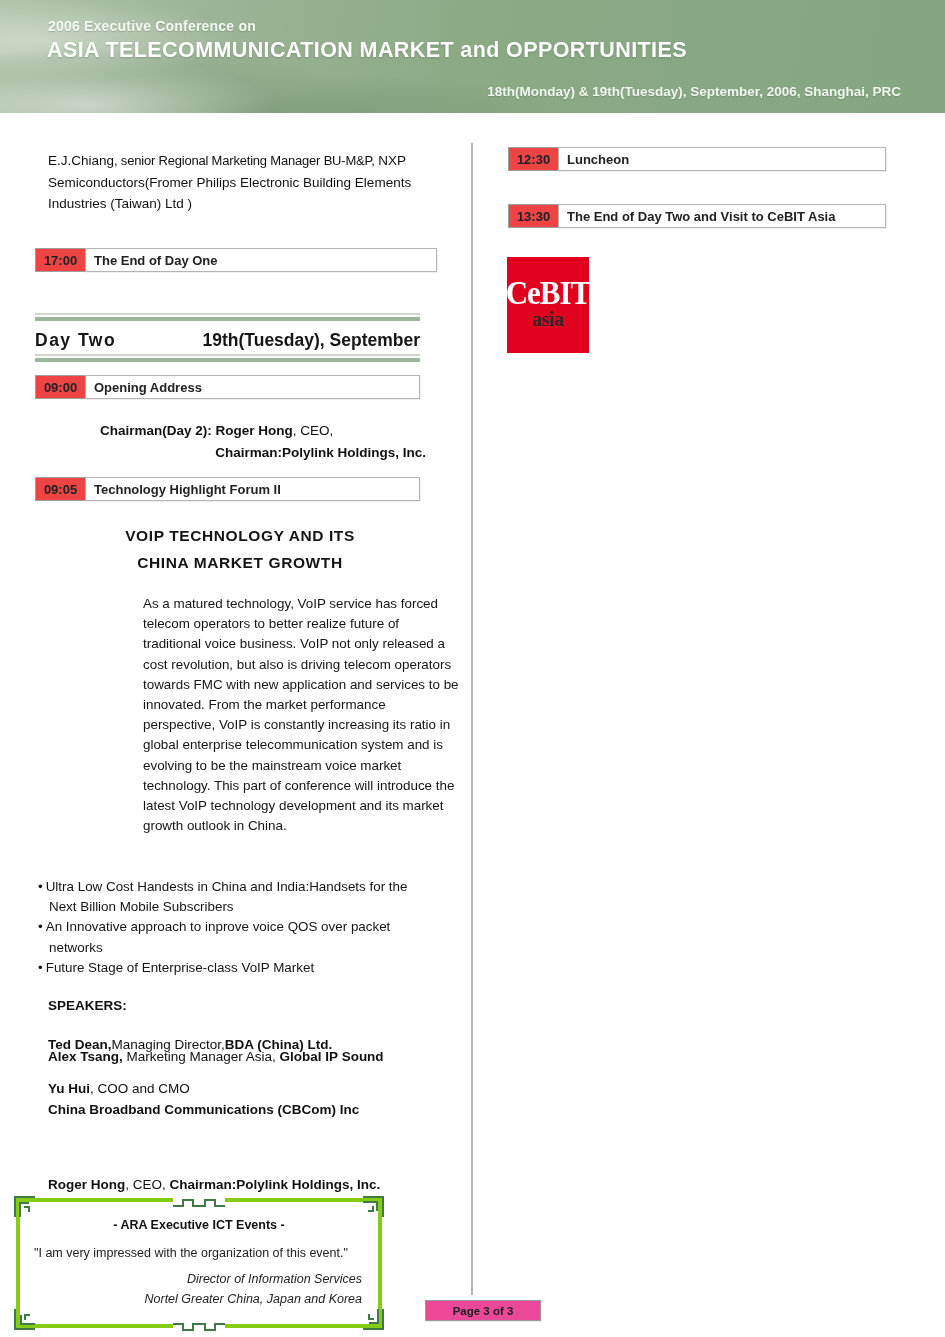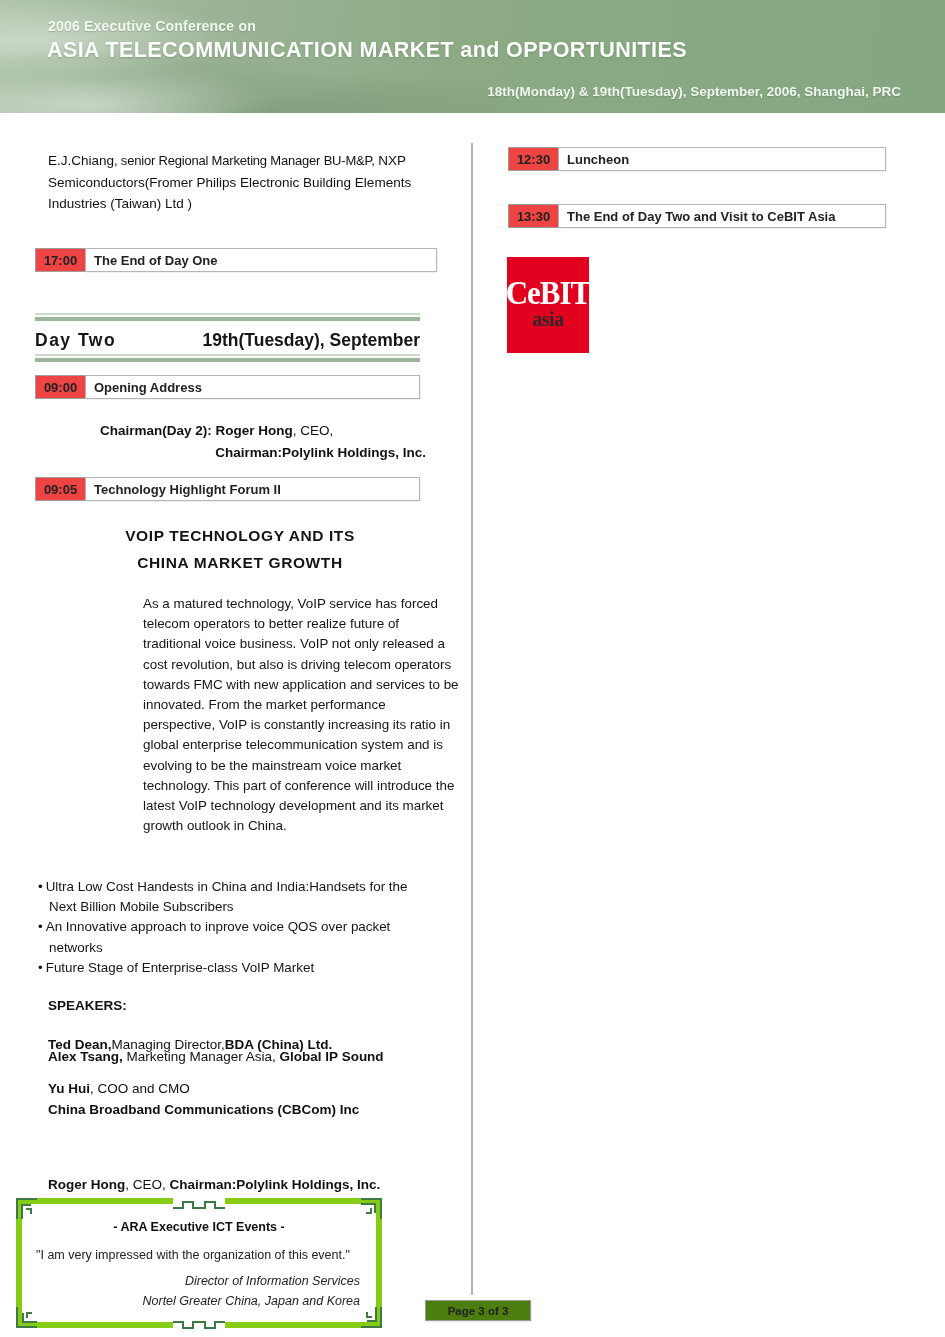--- a/index.html
+++ b/index.html
@@ -102,21 +102,21 @@
   .bullet-item .dot { margin-right: 3px; }
 
   .speakers { position: absolute; left: 48px; top: 998px; width: 400px; font-size: 13.5px; color: #111; }
   .speakers .hd { font-weight: 700; }
   .sp-line { position: absolute; left: 0; width: 400px; white-space: nowrap; }
   .sp-line b { font-weight: 700; }
 
   
   .frame {
     position: absolute; left: 16px; top: 1198px; width: 366px; height: 130px;
-    border: 6px solid #84cc16; background: #ffffff; padding-left: 40px;
+    border: 4px solid #84cc16; background: #ffffff; padding-left: 40px;
   }
   .corner { position: absolute; width: 24px; height: 24px; }
   .corner svg { display: block; }
   .c-tl { left: -8px;  top: -8px; }
   .c-tr { right: -8px; top: -8px; transform: rotate(90deg); }
   .c-br { right: -8px; bottom: -8px; transform: rotate(180deg); }
   .c-bl { left: -8px;  bottom: -8px; transform: rotate(270deg); }
   .mid-orn { position: absolute; left: 50%; transform: translateX(-50%); width: 52px; height: 12px; background: #fff; }
   .mo-top { top: -7px; }
   .mo-bot { bottom: -7px; }
@@ -130,22 +130,22 @@
   }
   .t-attr1, .t-attr2 {
     position: absolute; right: 16px; text-align: right;
     font-size: 12.5px; font-style: italic; color: #222;
   }
   .t-attr1 { top: 70px; }
   .t-attr2 { top: 90px; }
 
   
   .pagebox {
-    position: absolute; left: 425px; top: 1300px; width: 106px; height: 21px;
-    background: #4d7c0f; border: 1px solid #9a9a9a;
+    position: absolute; left: 425px; top: 1300px; width: 116px; height: 21px;
+    background: #ec4899; border: 1px solid #9a9a9a;
     font-size: 11.5px; font-weight: 700; color: #222;
     display: flex; align-items: center; justify-content: center;
     box-shadow: 1px 1px 0 rgba(0,0,0,0.08);
   }
 
   .watermark-wrap { position: absolute; right: 0; bottom: 0; width: 230px; height: 145px; pointer-events: none; }
   .watermark-text {
     position: absolute; right: 8px; bottom: 28px;
     font-size: 15px; font-weight: 700; letter-spacing: 1.5px; color: #c6c6c6;
     white-space: nowrap;

